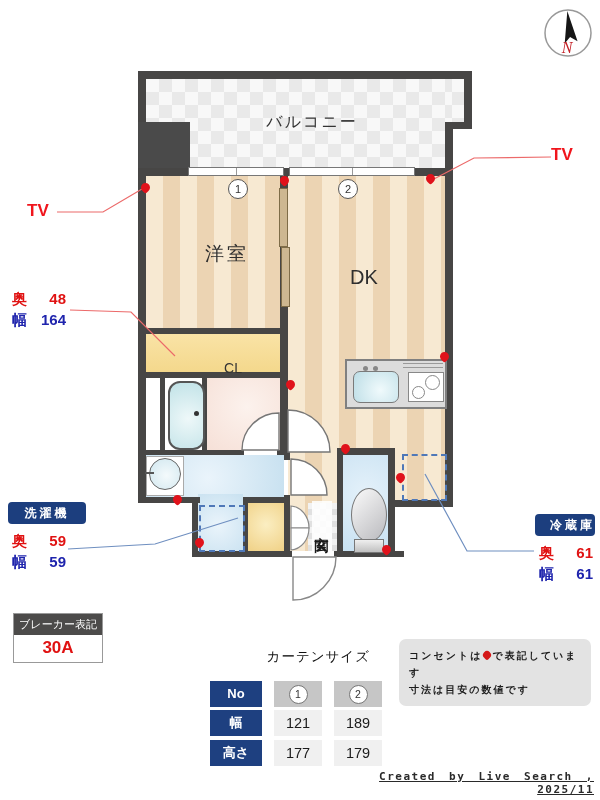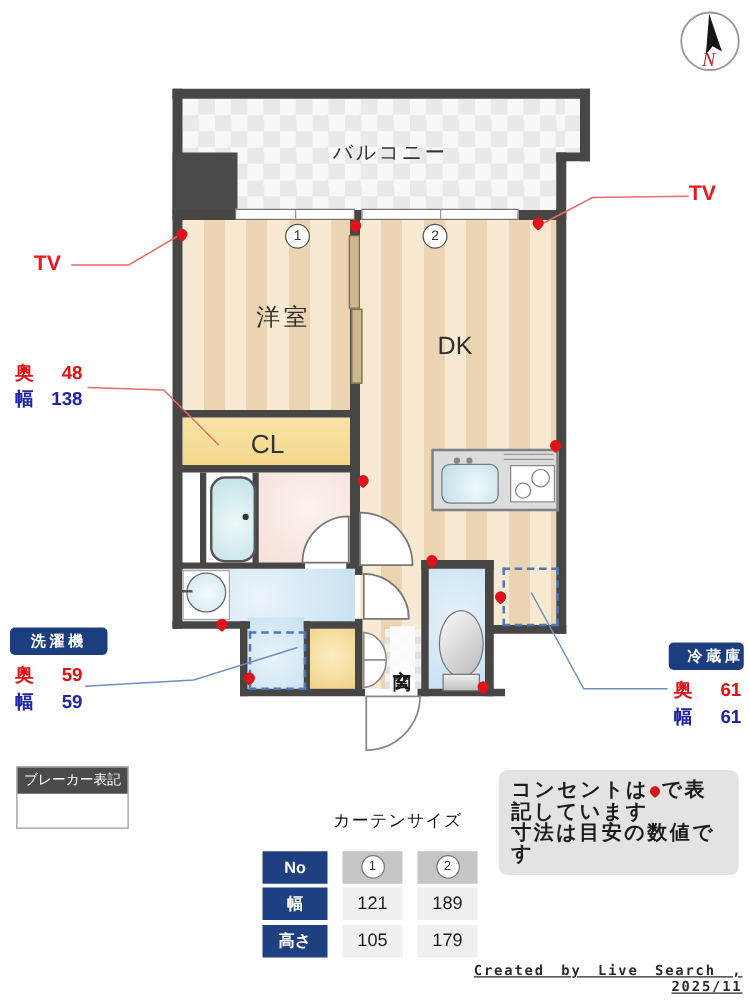--- a/index.html
+++ b/index.html
@@ -36,21 +36,21 @@
   .breaker .hd{background:#4c4b4a;color:#fff;font-size:11px;text-align:center;line-height:21px;height:21px;}
   .breaker .vl{color:#e01212;font-size:17px;font-weight:700;text-align:center;line-height:26px;}
   .ctitle{position:absolute;font-size:13.5px;color:#111;letter-spacing:1px;text-align:center;}
   .tcell{position:absolute;height:26px;line-height:26px;text-align:center;}
   .tlab{background:#1e4080;color:#fff;font-size:13px;font-weight:600;}
   .thead{background:#c6c6c6;}
   .tdata{background:#f0f0f0;color:#1c1c1c;font-size:14.5px;}
   .thead .circ{display:inline-block;width:17px;height:17px;border:1px solid #777;border-radius:50%;
                background:#fff;color:#333;font-size:10.5px;line-height:17px;vertical-align:middle;}
   .notebox{position:absolute;background:#e3e3e3;border-radius:7px;color:#1c1c1c;
-           font-size:16px;font-weight:700;letter-spacing:2px;padding:8px 10px;line-height:17px;}
+           font-size:10px;font-weight:700;letter-spacing:2px;padding:8px 10px;line-height:17px;margin-top:23px;}
   .notepin{display:inline-block;width:8px;height:8px;background:#d41818;border-radius:50% 50% 50% 2px;
            transform:rotate(-45deg);margin:0 1px;}
   .footer{position:absolute;font-family:"DejaVu Sans Mono","Liberation Mono",monospace;
           font-weight:700;font-size:11px;letter-spacing:1.5px;word-spacing:5px;color:#2a2a2a;text-align:right;}
   .genkan{position:absolute;writing-mode:vertical-rl;font-size:14px;font-weight:600;color:#1a1a1a;
           letter-spacing:3px;background:rgba(255,255,255,0.85);padding:2px 1px;text-align:center;}
   .kitchen{position:absolute;background:#dcdcdc;border:2px solid #808080;}
   .sink{position:absolute;border:1.5px solid #7a7a7a;border-radius:7px;
         background:radial-gradient(circle at 60% 60%,#f0fafc,#bcdde6);}
   .stove{position:absolute;background:#fff;border:1px solid #888;}
@@ -160,37 +160,37 @@
   <div class="dot" style="left:440px;top:352px;"></div>
   <div class="dot" style="left:173px;top:495px;"></div>
   <div class="dot" style="left:195px;top:538px;"></div>
   <div class="dot" style="left:341px;top:444px;"></div>
   <div class="dot" style="left:396px;top:473px;"></div>
   <div class="dot" style="left:382px;top:545px;"></div>
 
   <div class="roomlabel" style="left:248px;top:112px;width:128px;font-size:16px;letter-spacing:2px;">バルコニー</div>
   <div class="roomlabel" style="left:192px;top:241px;width:70px;font-size:19px;letter-spacing:3px;color:#2e2e2e;">洋室</div>
   <div class="roomlabel" style="left:338px;top:266px;width:52px;font-size:20px;color:#2e2e2e;">DK</div>
-  <div class="roomlabel" style="left:186px;top:344px;width:56px;font-size:21px;color:#333;">CL</div>
+  <div class="roomlabel" style="left:186px;top:360px;width:56px;font-size:14px;color:#333;text-align:right;">CL</div>
   <div class="genkan" style="left:312px;top:501px;height:50px;">玄関</div>
 
   <div class="circnum" style="left:228px;top:179px;">1</div>
   <div class="circnum" style="left:338px;top:179px;">2</div>
 
   <div class="tvlabel" style="left:27px;top:201px;">TV</div>
   <div class="tvlabel" style="left:551px;top:145px;">TV</div>
 
   <div class="abs" style="left:12px;top:288px;">
     <div class="dimrow dim-red">
         <span class="lab">奥</span>
         <span class="val">48</span>
       </div>
     <div class="dimrow dim-blue">
         <span class="lab">幅</span>
-        <span class="val">138</span>
+        <span class="val">164</span>
       </div>
   </div>
 
   <div class="badge" style="left:8px;top:502px;width:78px;font-family:Liberation Serif, serif;">洗濯機</div>
   <div class="abs" style="left:12px;top:530px;">
     <div class="dimrow dim-red">
         <span class="lab">奥</span>
         <span class="val">59</span>
       </div>
     <div class="dimrow dim-blue">
@@ -206,31 +206,32 @@
         <span class="val">61</span>
       </div>
     <div class="dimrow dim-blue">
         <span class="lab">幅</span>
         <span class="val">61</span>
       </div>
   </div>
 
   <div class="breaker" style="left:13px;top:613px;width:88px;height:48px;">
     <div class="hd">ブレーカー表記</div>
+    <div class="vl">30A</div>
   </div>
 
   <div class="ctitle" style="left:230px;top:648px;width:140px;text-align:right;">カーテンサイズ</div>
   <div class="tcell tlab" style="left:210px;top:681px;width:52px;">No</div>
   <div class="tcell thead" style="left:274px;top:681px;width:48px;"><span class="circ">1</span></div>
   <div class="tcell thead" style="left:334px;top:681px;width:48px;"><span class="circ">2</span></div>
   <div class="tcell tlab" style="left:210px;top:710px;width:52px;">幅</div>
   <div class="tcell tdata" style="left:274px;top:710px;width:48px;">121</div>
   <div class="tcell tdata" style="left:334px;top:710px;width:48px;">189</div>
   <div class="tcell tlab" style="left:210px;top:740px;width:52px;">高さ</div>
-  <div class="tcell tdata" style="left:274px;top:740px;width:48px;">105</div>
+  <div class="tcell tdata" style="left:274px;top:740px;width:48px;">177</div>
   <div class="tcell tdata" style="left:334px;top:740px;width:48px;">179</div>
 
   <div class="notebox" style="left:399px;top:616px;width:172px;">
     <span>コンセントは</span><span class="notepin"></span><span>で表記しています</span><br>
     <span>寸法は目安の数値です</span>
   </div>
 
   <svg class="overlay" style="left:542px;top:6px;" width="52" height="52" viewBox="0 0 52 52">
     <circle cx="26" cy="27" r="23" fill="#fff" stroke="#999" stroke-width="1.5"></circle>
     <path d="M27,5 L21,37 L27,31 L34,36 Z" fill="#161616" transform="rotate(-6 27 21)"></path>

